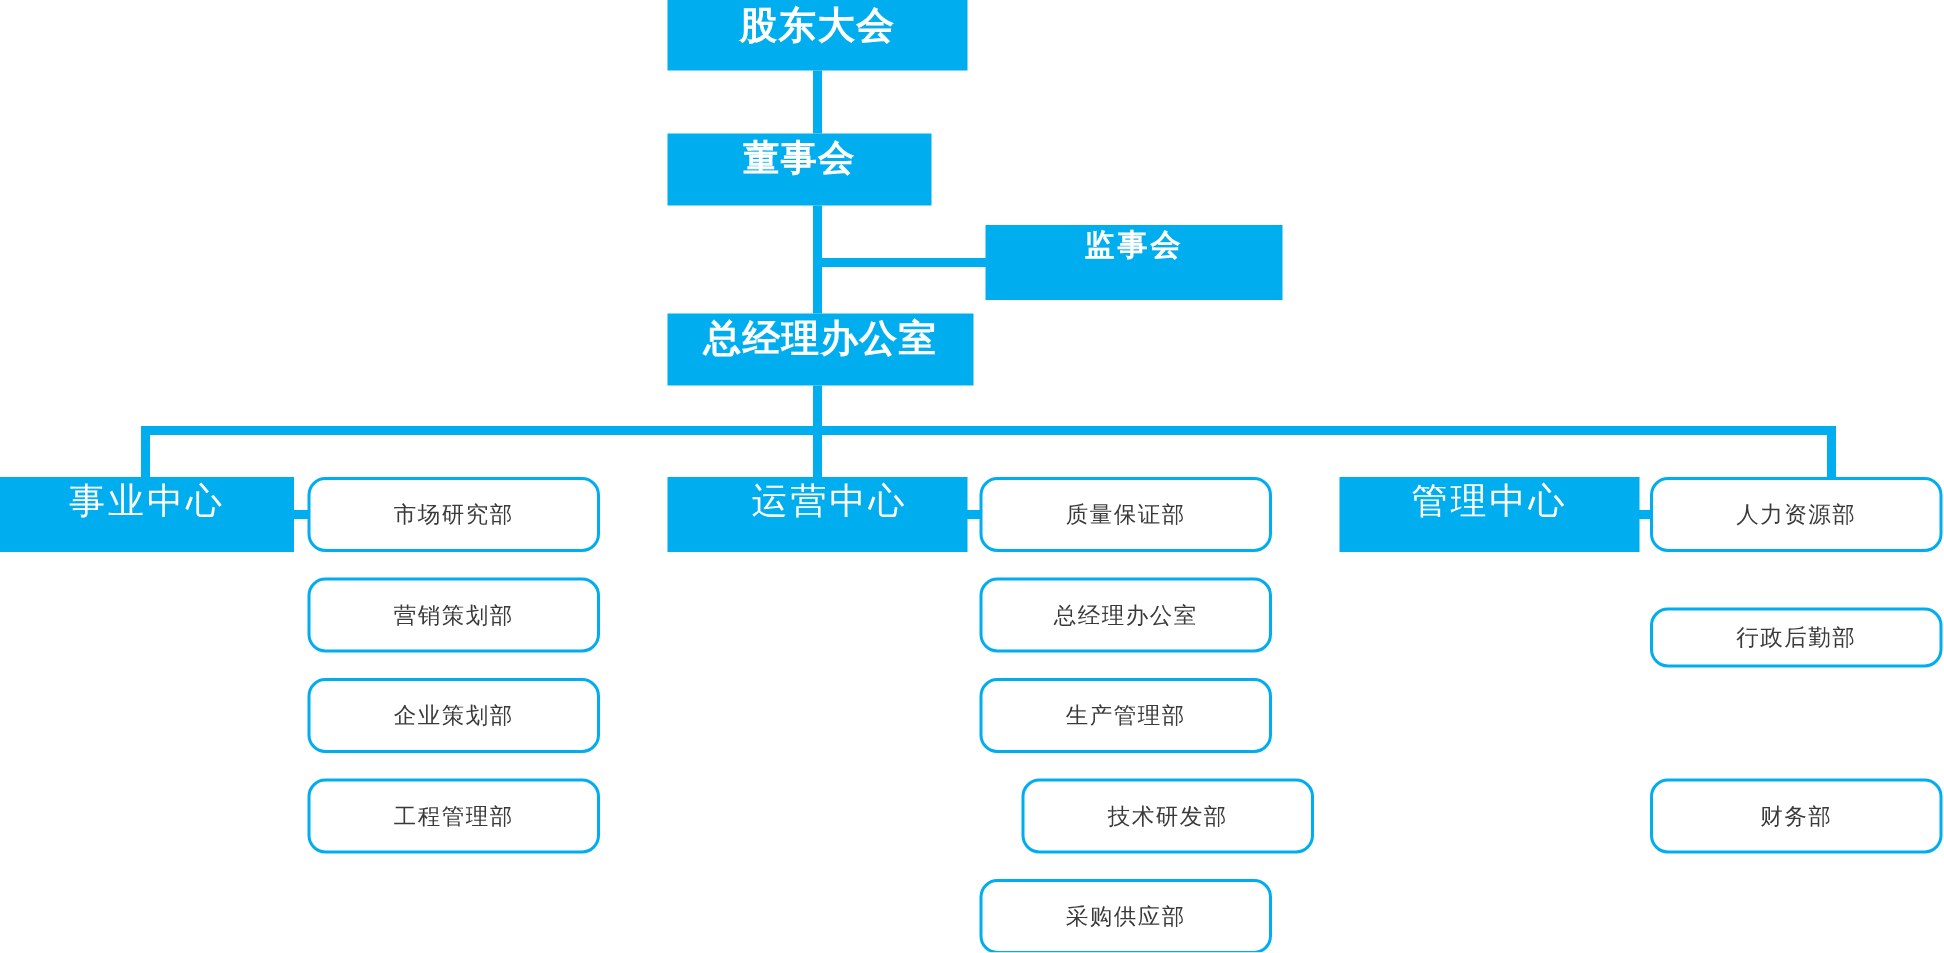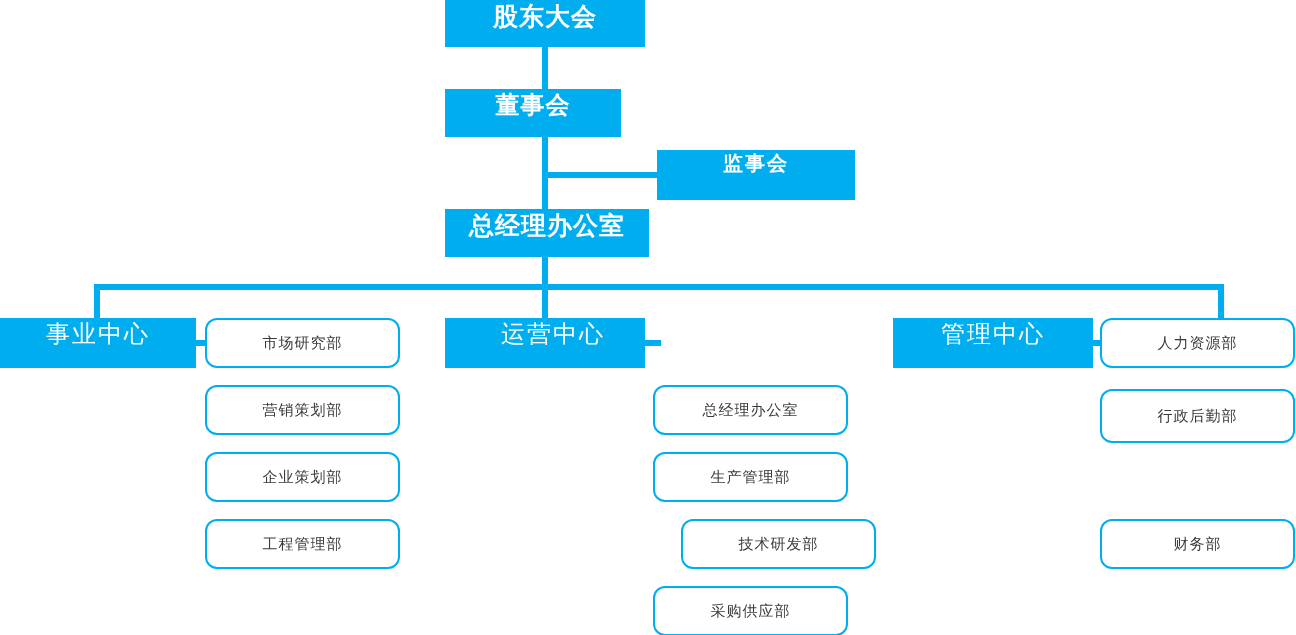--- a/index.html
+++ b/index.html
@@ -120,40 +120,43 @@
     <span>企业策划部</span>
   </div>
   <div class="node-dept" style="left:205px; top:519px; width:195px; height:50px;">
     <span>工程管理部</span>
   </div>
 
   <div class="node-solid lvl-center" style="left:445px; top:318px; width:200px; height:50px;padding-left:16px;">
     <span>运营中心</span>
   </div>
 
+  <div class="node-dept" style="left:653px; top:318px; width:195px; height:50px;">
+    <span>质量保证部</span>
+  </div>
   <div class="node-dept" style="left:653px; top:385px; width:195px; height:50px;">
     <span>总经理办公室</span>
   </div>
   <div class="node-dept" style="left:653px; top:452px; width:195px; height:50px;">
     <span>生产管理部</span>
   </div>
   <div class="node-dept" style="left:653px; top:519px; width:195px; height:50px;margin-left:28px;">
     <span>技术研发部</span>
   </div>
   <div class="node-dept" style="left:653px; top:586px; width:195px; height:50px;">
     <span>采购供应部</span>
   </div>
 
   <div class="node-solid lvl-center" style="left:893px; top:318px; width:200px; height:50px;">
     <span>管理中心</span>
   </div>
 
   <div class="node-dept" style="left:1100px; top:318px; width:195px; height:50px;font-family:Liberation Mono, monospace;">
     <span>人力资源部</span>
   </div>
-  <div class="node-dept" style="left:1100px; top:389px; width:195px; height:54px;">
+  <div class="node-dept" style="left:1100px; top:405px; width:195px; height:40px;">
     <span>行政后勤部</span>
   </div>
   <div class="node-dept" style="left:1100px; top:519px; width:195px; height:50px;">
     <span>财务部</span>
   </div>
 
 </div>
 
 </body></html>

